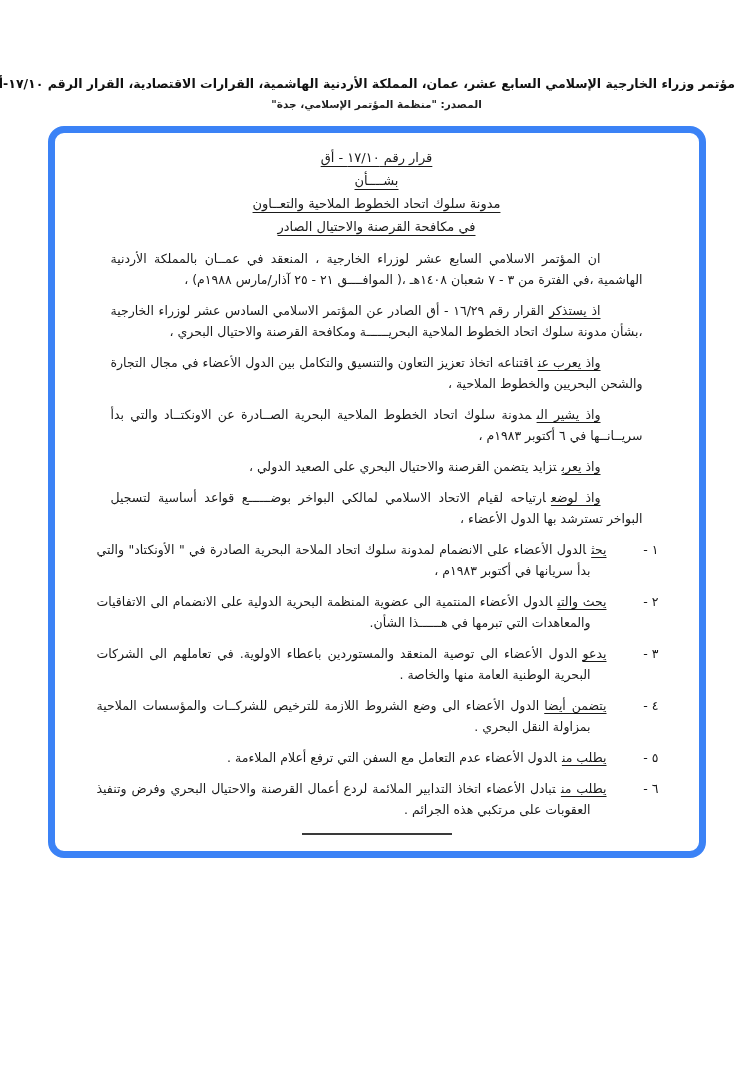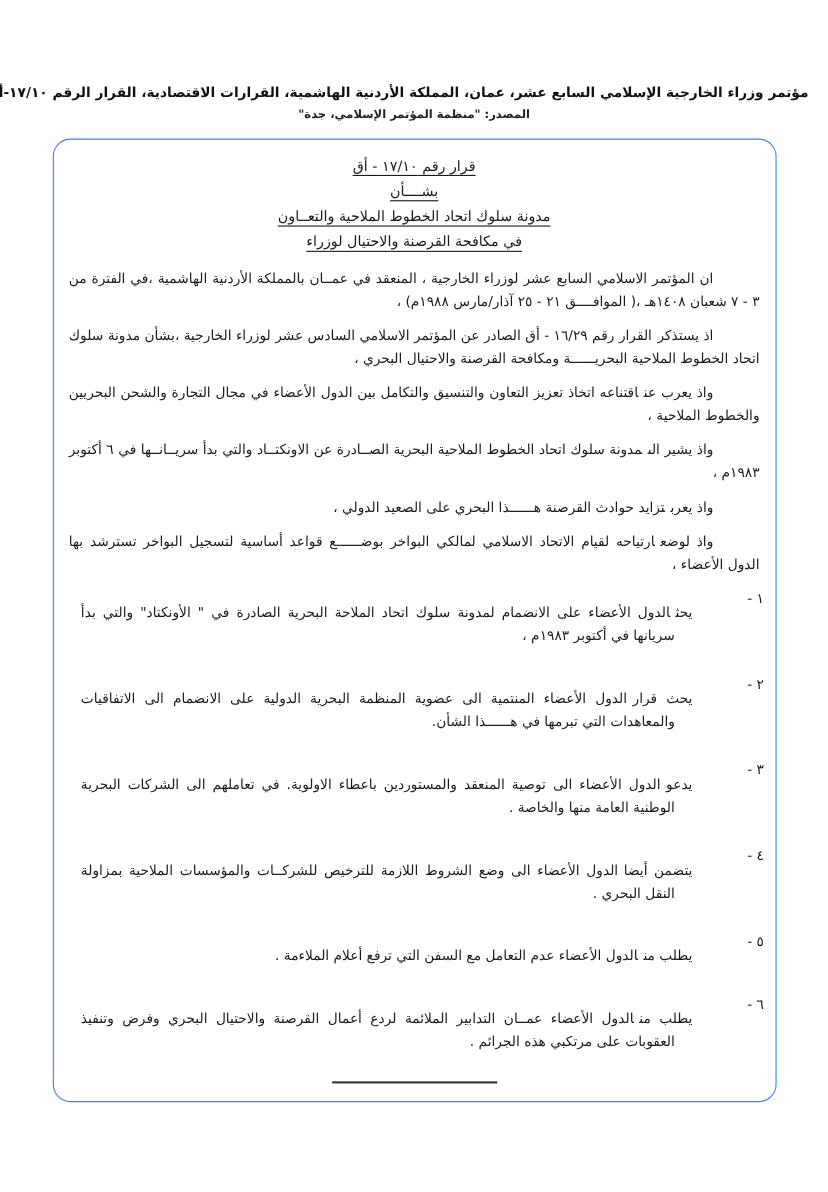--- a/index.html
+++ b/index.html
@@ -29,45 +29,46 @@
     text-align: center;
     font-weight: bold;
     font-size: 10.5px;
     margin-top: 7px;
     color: #222;
   }
   .doc-box {
     box-sizing: border-box;
     width: 658px;
     margin: 16px auto 0;
-    border: 1px solid #3b82f6;
+    border: 7px solid #3b82f6;
     border-radius: 16px;
-    padding: 13px 10px 8px;
+    padding: 13px 40px 8px;
     direction: rtl;
     background: #ffffff;
   }
   .titles {
     text-align: center;
     font-size: 13px;
     line-height: 23px;
     color: #1a1a1a;
   }
   .titles .tline {
     text-decoration: underline;
     text-underline-offset: 4px;
   }
   .para {
     font-size: 12.5px;
     line-height: 21px;
     text-align: justify;
-    margin: 10px 4px 0;
+    margin: 10px 16px 0;
     text-indent: 42px;
     color: #1a1a1a;
   }
   .lead {
+    text-decoration: underline;
     text-underline-offset: 3px;
     margin-left: 5px;
   }
   .lead:empty { margin-left: 0; }
   .items { margin-top: 4px; }
   .item {
     display: flex;
     margin: 10px 0 0;
     font-size: 12.5px;
     line-height: 21px;
@@ -75,21 +76,21 @@
   }
   .item .num {
     flex: none;
     width: 52px;
     padding-left: 8px;
     box-sizing: border-box;
     white-space: nowrap;
   }
   .item .itext {
     flex: 1;
-    margin: 13px;
+    margin: 0;
     text-align: justify;
     padding-left: 2px;
     padding-right: 16px;
     text-indent: -16px;
   }
   .end-rule {
     width: 150px;
     border-top: 2px solid #3a3a3a;
     margin: 13px auto 8px;
   }
@@ -101,60 +102,60 @@
 
   <div class="citation">مؤتمر وزراء الخارجية الإسلامي السابع عشر، عمان، المملكة الأردنية الهاشمية، القرارات الاقتصادية، القرار الرقم ١٧/١٠-أق</div>
   <div class="source">المصدر:  "منظمة المؤتمر الإسلامي، جدة"</div>
 
   <div class="doc-box">
 
     <div class="titles">
       <div class="tline">قرار رقم ١٧/١٠ - أق</div>
       <div class="tline">بشــــأن</div>
       <div class="tline">مدونة سلوك اتحاد الخطوط الملاحية والتعــاون</div>
-      <div class="tline">في مكافحة القرصنة والاحتيال لوزراء</div>
+      <div class="tline">في مكافحة القرصنة والاحتيال الصادر</div>
     </div>
 
     <p class="para"><span class="lead"></span><span>ان المؤتمر الاسلامي السابع عشر لوزراء الخارجية ، المنعقد في عمــان بالمملكة الأردنية الهاشمية ،في الفترة من ٣ - ٧ شعبان ١٤٠٨هـ ،( الموافــــق ٢١ - ٢٥ آذار/مارس ١٩٨٨م) ،</span></p>
     <p class="para"><span class="lead">اذ يستذكر</span><span>القرار رقم ١٦/٢٩ - أق الصادر عن المؤتمر الاسلامي السادس عشر لوزراء الخارجية ،بشأن مدونة سلوك اتحاد الخطوط الملاحية البحريــــــة ومكافحة القرصنة والاحتيال البحري ،</span></p>
     <p class="para"><span class="lead">واذ يعرب عن</span><span>اقتناعه اتخاذ تعزيز التعاون والتنسيق والتكامل بين الدول الأعضاء في مجال التجارة والشحن البحريين والخطوط الملاحية ،</span></p>
     <p class="para"><span class="lead">واذ يشير الى</span><span>مدونة سلوك اتحاد الخطوط الملاحية البحرية الصــادرة عن الاونكتــاد والتي بدأ سريــانــها في ٦ أكتوبر ١٩٨٣م ،</span></p>
-    <p class="para"><span class="lead">واذ يعرب</span><span>تزايد حوادث القرصنة هــــــذا البحري على الصعيد الدولي ،</span></p>
+    <p class="para"><span class="lead">واذ يعرب</span><span>تزايد يتضمن القرصنة والاحتيال البحري على الصعيد الدولي ،</span></p>
     <p class="para"><span class="lead">واذ لوضع</span><span>ارتياحه لقيام الاتحاد الاسلامي لمالكي البواخر بوضــــــع قواعد أساسية لتسجيل البواخر تسترشد بها الدول الأعضاء ،</span></p>
 
     <div class="items">
 
       <div class="item">
         <span class="num">١ -</span>
         <p class="itext"><span class="lead">يحث</span><span>الدول الأعضاء على الانضمام لمدونة سلوك اتحاد الملاحة البحرية الصادرة في " الأونكتاد" والتي بدأ سريانها في أكتوبر ١٩٨٣م ،</span></p>
       </div>
 
       <div class="item">
         <span class="num">٢ -</span>
-        <p class="itext"><span class="lead">يحث قرار</span><span>الدول الأعضاء المنتمية الى عضوية المنظمة البحرية الدولية على الانضمام الى الاتفاقيات والمعاهدات التي تبرمها في هــــــذا الشأن.</span></p>
+        <p class="itext"><span class="lead">يحث والتي</span><span>الدول الأعضاء المنتمية الى عضوية المنظمة البحرية الدولية على الانضمام الى الاتفاقيات والمعاهدات التي تبرمها في هــــــذا الشأن.</span></p>
       </div>
 
       <div class="item">
         <span class="num">٣ -</span>
         <p class="itext"><span class="lead">يدعو</span><span>الدول الأعضاء الى توصية المنعقد والمستوردين باعطاء الاولوية. في تعاملهم الى الشركات البحرية الوطنية العامة منها والخاصة .</span></p>
       </div>
 
       <div class="item">
         <span class="num">٤ -</span>
         <p class="itext"><span class="lead">يتضمن أيضا</span><span>الدول الأعضاء الى وضع الشروط اللازمة للترخيص للشركــات والمؤسسات الملاحية بمزاولة النقل البحري .</span></p>
       </div>
 
       <div class="item">
         <span class="num">٥ -</span>
         <p class="itext"><span class="lead">يطلب من</span><span>الدول الأعضاء عدم التعامل مع السفن التي ترفع أعلام الملاءمة .</span></p>
       </div>
 
       <div class="item">
         <span class="num">٦ -</span>
-        <p class="itext"><span class="lead">يطلب من</span><span>الدول الأعضاء عمــان التدابير الملائمة لردع أعمال القرصنة والاحتيال البحري وفرض وتنفيذ العقوبات على مرتكبي هذه الجرائم .</span></p>
+        <p class="itext"><span class="lead">يطلب من</span><span>تبادل الأعضاء اتخاذ التدابير الملائمة لردع أعمال القرصنة والاحتيال البحري وفرض وتنفيذ العقوبات على مرتكبي هذه الجرائم .</span></p>
       </div>
 
     </div>
 
     <div class="end-rule"></div>
 
   </div>
 
 </div>
 

